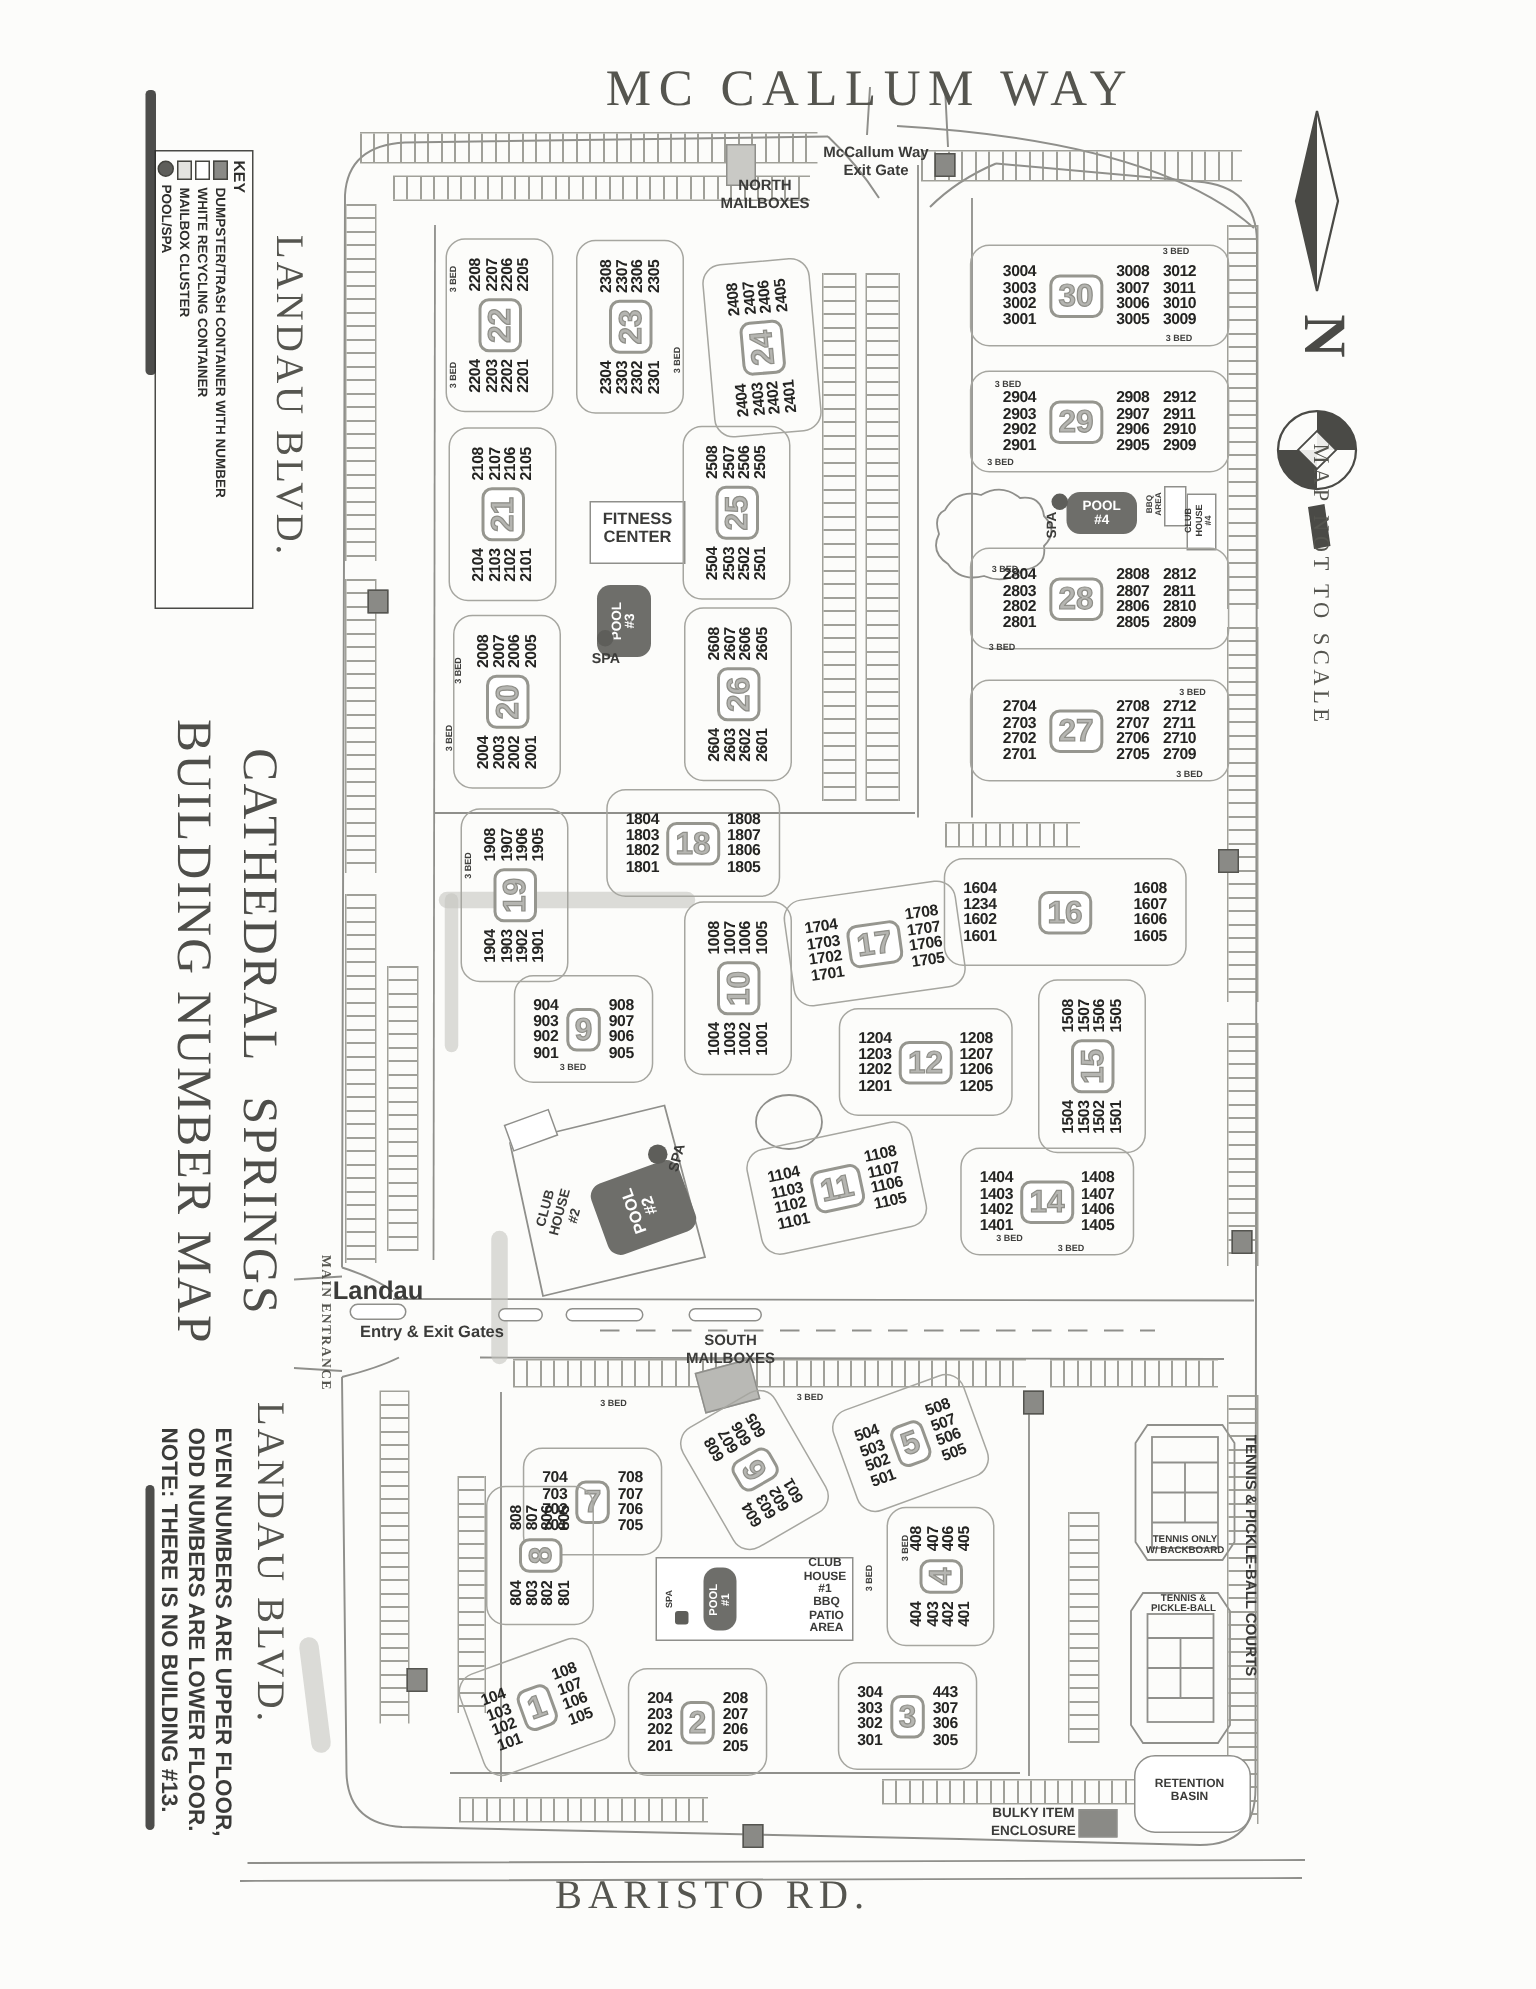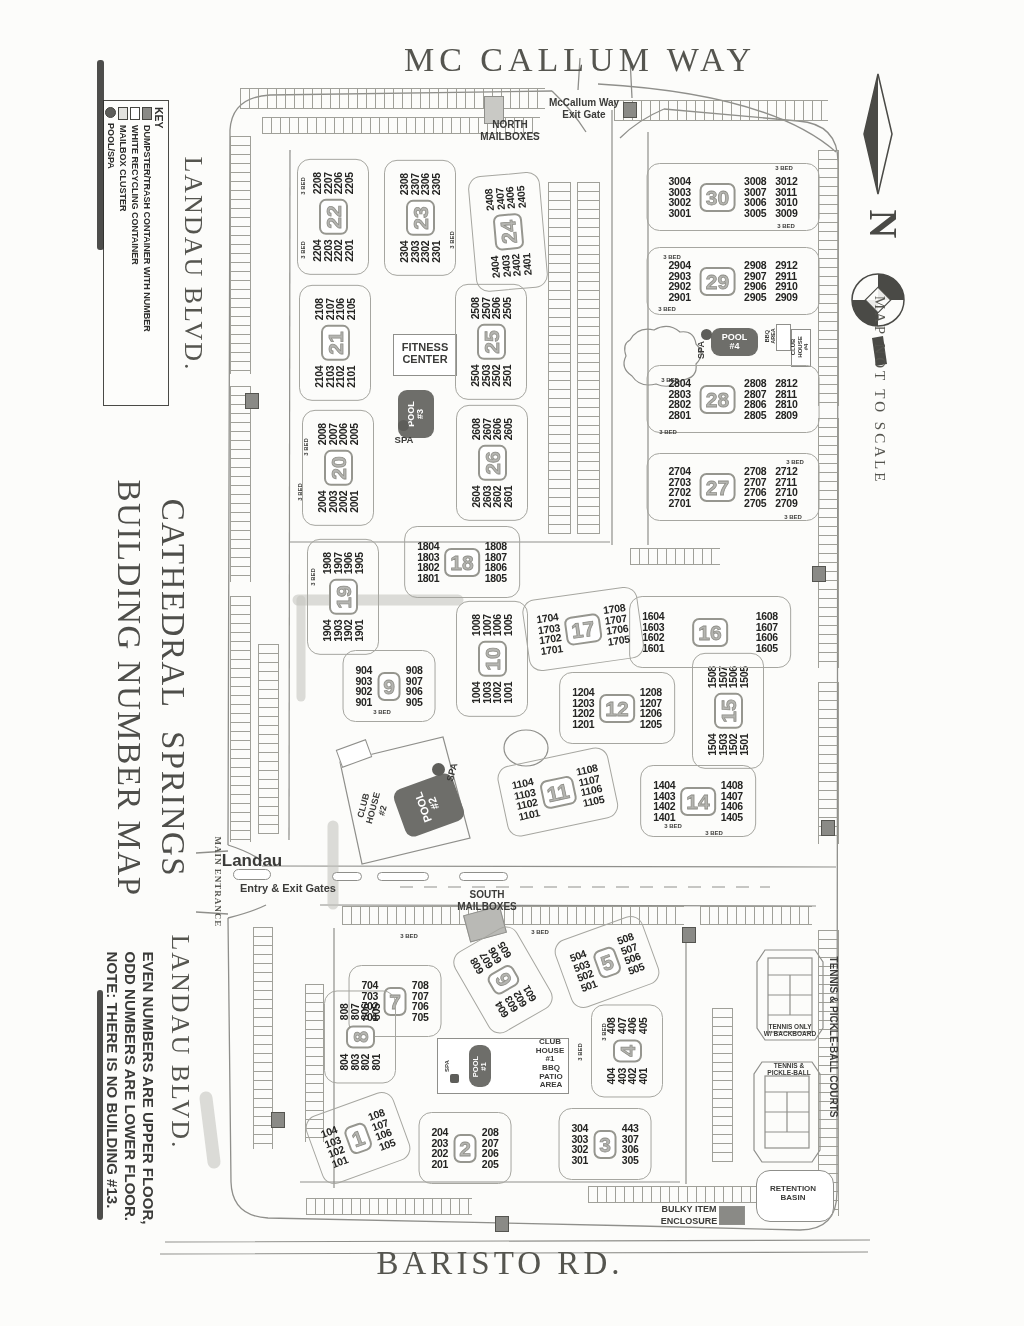--- a/index.html
+++ b/index.html
@@ -90,21 +90,21 @@
       <text x="30" y="160" font-family="Liberation Serif, serif" font-size="40" font-weight="700" fill="#4a4a46" text-anchor="middle" transform="rotate(90 30 152)">N</text>
       <circle cx="30" cy="228" r="26" fill="none" stroke="#4a4a46" stroke-width="1.5"></circle>
       <path d="M30,228 L30,202 A26,26 0 0 1 56,228 Z" fill="#4a4a46"></path>
       <path d="M30,228 L30,254 A26,26 0 0 1 4,228 Z" fill="#4a4a46"></path>
       <rect x="21" y="219" width="18" height="18" transform="rotate(45 30 228)" fill="#fcfcfa" fill-opacity=".9" stroke="#4a4a46" stroke-width="1.2"></rect>
       <polygon points="24,266 35,264 39,292 28,294" fill="#4a4a46"></polygon>
     </g>
   </svg>
 
   <div class="lbl serif" style="left:580px;top:60px;font-size:34px;letter-spacing:5px;">MC CALLUM WAY</div>
-  <div class="lbl serif" style="left:475px;top:1264px;font-size:33px;letter-spacing:4px;margin-left:25px;">BARISTO RD.</div>
+  <div class="lbl serif" style="left:475px;top:1264px;font-size:27px;letter-spacing:4px;">BARISTO RD.</div>
   <div class="lbl serif" style="left:193px;top:264px;font-size:26px;letter-spacing:2px;transform:translate(-50%,-50%) rotate(90deg);">LANDAU BLVD.</div>
   <div class="lbl serif" style="left:180px;top:1042px;font-size:26px;letter-spacing:2px;transform:translate(-50%,-50%) rotate(90deg);">LANDAU BLVD.</div>
   <div class="lbl serif" style="left:172px;top:688px;font-size:33px;letter-spacing:1.5px;word-spacing:14px;color:#4e4e4a;transform:translate(-50%,-50%) rotate(90deg);">CATHEDRAL  SPRINGS</div>
   <div class="lbl serif" style="left:128px;top:688px;font-size:33px;letter-spacing:1.5px;color:#4e4e4a;transform:translate(-50%,-50%) rotate(90deg);">BUILDING NUMBER MAP</div>
   <div class="lbl" style="left:130px;top:1088px;font-size:15px;line-height:18px;text-align:left;transform:translate(-50%,-50%) rotate(90deg);">
     <div>EVEN NUMBERS ARE UPPER FLOOR,</div>
     <div>ODD NUMBERS ARE LOWER FLOOR.</div>
     <div>NOTE:  THERE IS NO BUILDING #13.</div>
   </div>
   <div class="lbl serif" style="left:879px;top:390px;font-size:15px;letter-spacing:3px;transform:translate(-50%,-50%) rotate(90deg);">MAP NOT TO SCALE</div>
@@ -513,25 +513,25 @@
         <span class="unit">1501</span>
       </div>
       <div class="badge">15</div>
       <div class="grp">
         <span class="unit">1508</span>
         <span class="unit">1507</span>
         <span class="unit">1506</span>
         <span class="unit">1505</span>
       </div>
     </div>
-    <div class="bldg" style="left: 710px; top: 632px; transform: translate(-50%, -50%) rotate(0deg); gap: 28px;">
+    <div class="bldg" style="left: 710px; top: 608px; transform: translate(-50%, -50%) rotate(0deg); gap: 28px;">
       <div class="parcel"></div>
       <div class="grp">
         <span class="unit">1604</span>
-        <span class="unit">1603</span>
+        <span class="unit">1234</span>
         <span class="unit">1602</span>
         <span class="unit">1601</span>
       </div>
       <div class="badge">16</div>
       <div class="grp">
         <span class="unit">1608</span>
         <span class="unit">1607</span>
         <span class="unit">1606</span>
         <span class="unit">1605</span>
       </div>

